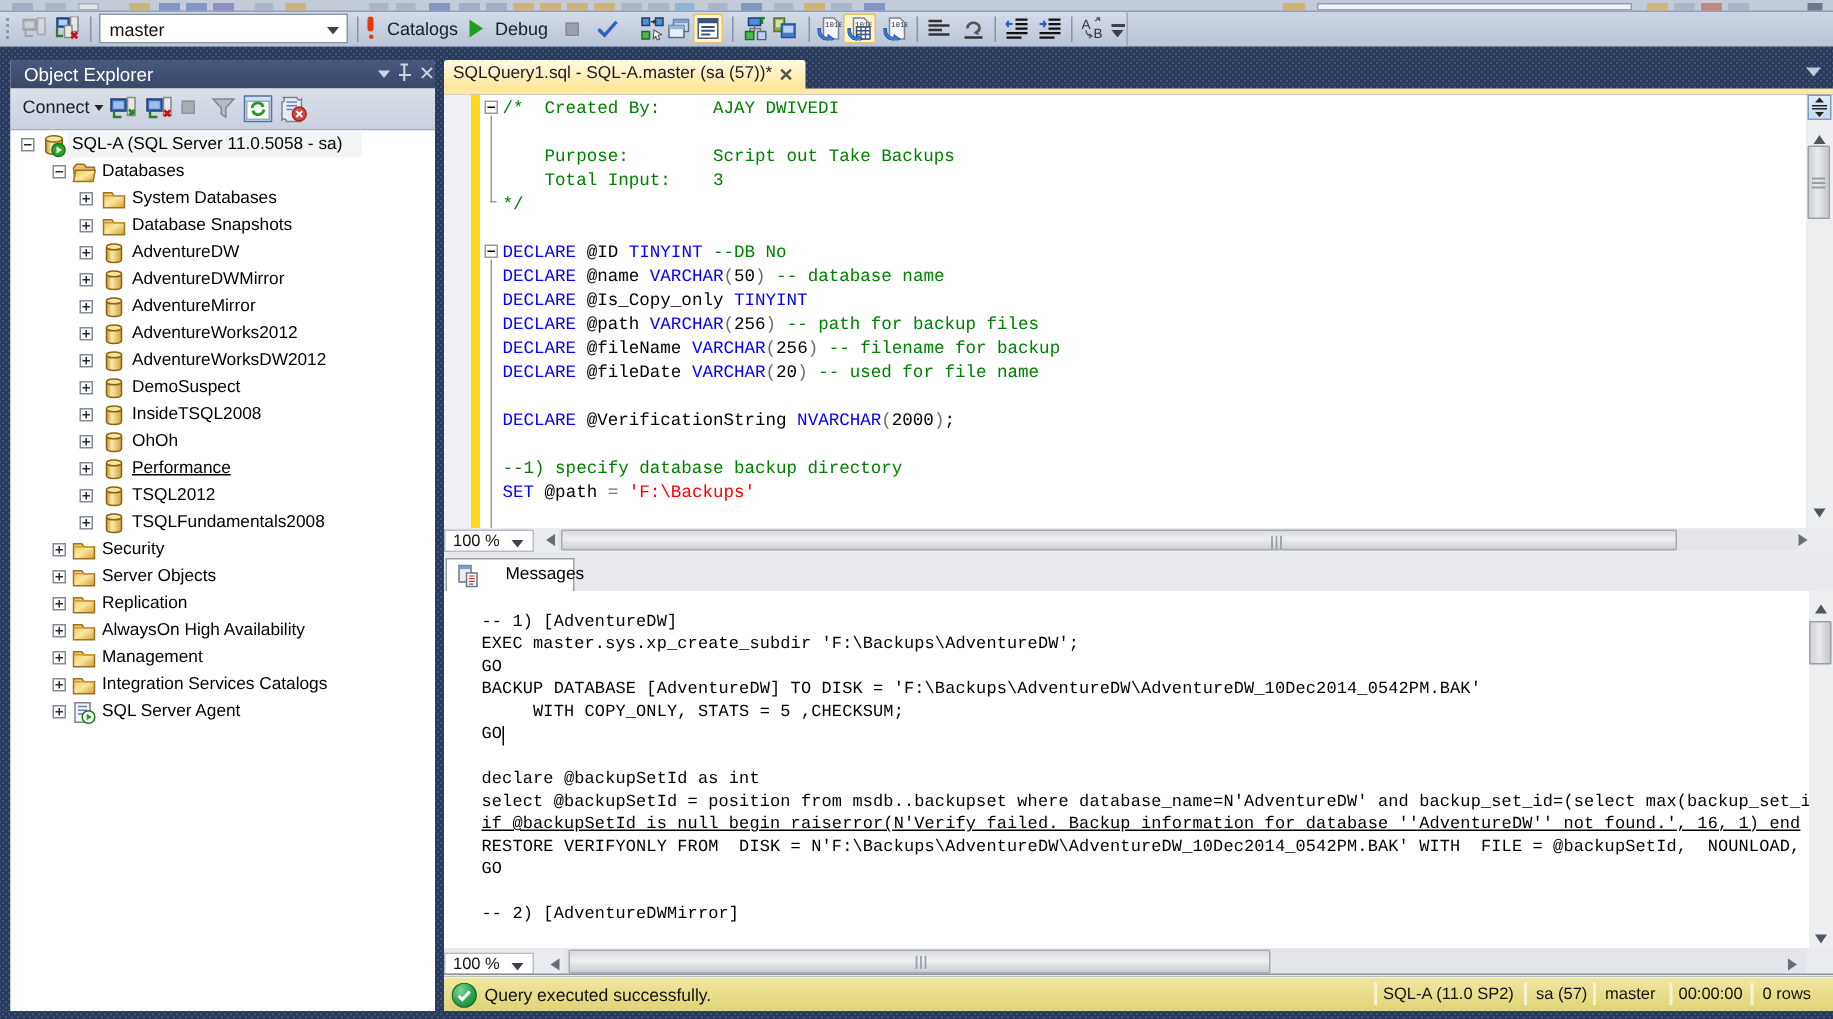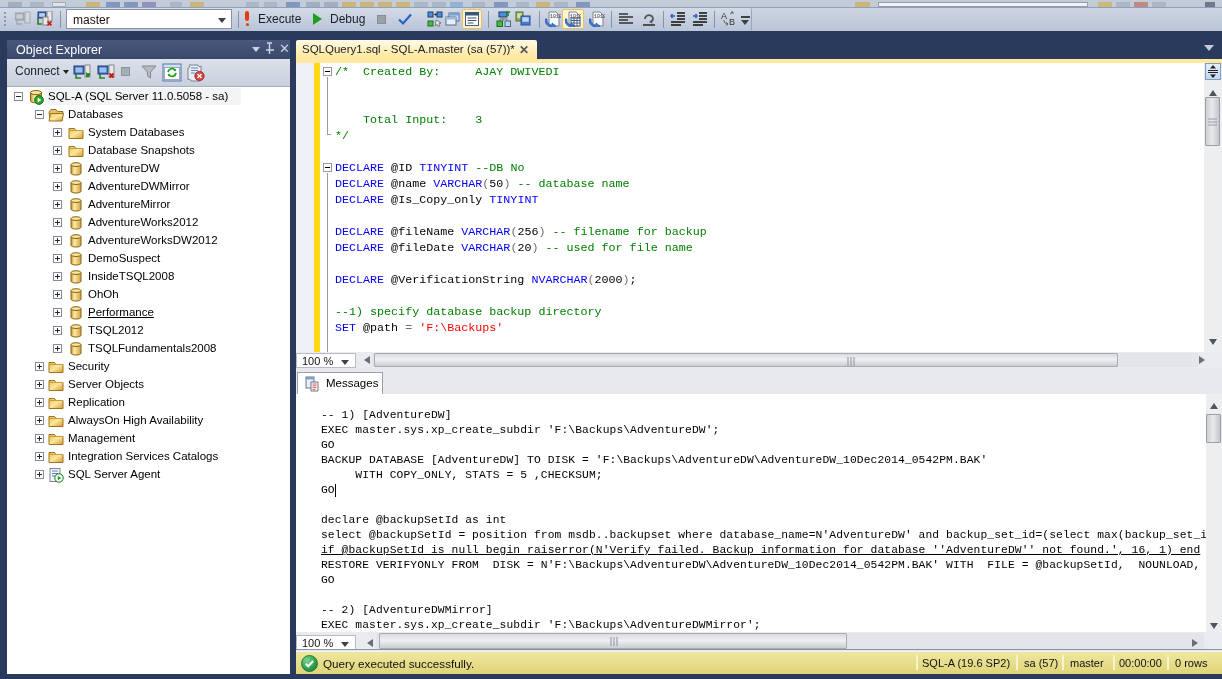--- a/index.html
+++ b/index.html
@@ -170,21 +170,21 @@
     <div class="sep" style="left:60px;"></div>
     <div id="combo">
       <span class="t">master</span>
       <span class="arr"></span>
     </div>
     <div class="sep" style="left:238px;"></div>
     <div style="position:absolute;left:243px;top:3px;width:8px;height:16px;">
       <span style="position:absolute;left:2px;top:0px;width:4px;height:10px;background:#e23c0e;border-radius:2px;"></span>
       <span style="position:absolute;left:2.5px;top:11.5px;width:3px;height:3px;background:#e23c0e;border-radius:50%;"></span>
     </div>
-    <span class="tbtxt" style="left:258px;">Execute</span>
+    <span class="tbtxt" style="left:258px;">Catalogs</span>
     <span style="position:absolute;left:313px;top:5px;width:0;height:0;border:6px solid transparent;border-left:9px solid #1e9e1e;"></span>
     <span class="tbtxt" style="left:330px;">Debug</span>
     <span style="position:absolute;left:377px;top:7px;width:9px;height:9px;background:#9aa1ab;border:1px solid #868d98;"></span>
     <svg class="icon16" style="left:397px;" viewBox="0 0 16 16">
       <path d="M2 8.5 l4 4 L14 3.5" stroke="#2d5fc4" stroke-width="2.2" fill="none"></path>
     </svg>
     <svg class="icon16" style="left:427px;" viewBox="0 0 16 16">
       <rect x="1" y="1" width="5" height="5" fill="#4a90d9" stroke="#1e3c70"></rect>
       <rect x="10" y="1" width="5" height="5" fill="#4a90d9" stroke="#1e3c70"></rect>
       <rect x="1" y="10" width="5" height="5" fill="#49b749" stroke="#1d701d"></rect>
@@ -569,25 +569,27 @@
       <div class="fline" style="left:31px;top:14px;height:58px;"></div>
       <div class="fline" style="left:31px;top:71px;width:4px;height:1px;"></div>
       <div class="fline" style="left:31px;top:110px;height:179px;"></div>
       <div class="fold" style="left:27px;top:4px;">
         <i></i>
       </div>
       <div class="fold" style="left:27px;top:100px;">
         <i></i>
       </div>
       <div class="cl" style="left:39px;top:1px;"><span class="cm">/*  Created By:     AJAY DWIVEDI</span></div>
+      <div class="cl" style="left:39px;top:33px;"><span class="cm">    Purpose:        Script out Take Backups</span></div>
       <div class="cl" style="left:39px;top:49px;"><span class="cm">    Total Input:    3</span></div>
       <div class="cl" style="left:39px;top:65px;"><span class="cm">*/</span></div>
       <div class="cl" style="left:39px;top:97px;"><span class="kw">DECLARE</span> @ID <span class="kw">TINYINT</span> <span class="cm">--DB No</span></div>
       <div class="cl" style="left:39px;top:113px;"><span class="kw">DECLARE</span> @name <span class="kw">VARCHAR</span><span class="gr">(</span>50<span class="gr">)</span> <span class="cm">-- database name</span></div>
       <div class="cl" style="left:39px;top:129px;"><span class="kw">DECLARE</span> @Is_Copy_only <span class="kw">TINYINT</span></div>
+      <div class="cl" style="left:39px;top:145px;"><span class="kw">DECLARE</span> @path <span class="kw">VARCHAR</span><span class="gr">(</span>256<span class="gr">)</span> <span class="cm">-- path for backup files</span></div>
       <div class="cl" style="left:39px;top:161px;"><span class="kw">DECLARE</span> @fileName <span class="kw">VARCHAR</span><span class="gr">(</span>256<span class="gr">)</span> <span class="cm">-- filename for backup</span></div>
       <div class="cl" style="left:39px;top:177px;"><span class="kw">DECLARE</span> @fileDate <span class="kw">VARCHAR</span><span class="gr">(</span>20<span class="gr">)</span> <span class="cm">-- used for file name</span></div>
       <div class="cl" style="left:39px;top:209px;"><span class="kw">DECLARE</span> @VerificationString <span class="kw">NVARCHAR</span><span class="gr">(</span>2000<span class="gr">)</span>;</div>
       <div class="cl" style="left:39px;top:241px;"><span class="cm">--1) specify database backup directory</span></div>
       <div class="cl" style="left:39px;top:257px;"><span class="kw">SET</span> @path <span class="gr">=</span> <span class="st">'F:\Backups'</span></div>
     </div>
     <div id="evsb">
       <div style="position:absolute;left:1px;top:0;width:16px;height:17px;background:linear-gradient(#e4eefa,#c2d8ef);border:1px solid #7f9db9;">
         <svg width="14" height="15" viewBox="0 0 14 15" style="position:absolute;left:0px;top:0px;">
           <path d="M7 1 l3 3.4 h-6z M7 14 l-3 -3.4 h6z" fill="#222"></path>
@@ -617,38 +619,37 @@
       <span class="arr" style="left:903px;top:4px;border:4.5px solid transparent;border-left:6px solid #676e78;"></span>
     </div>
     <div id="msgtabs">
       <div id="msgtab">
       <svg width="16" height="16" viewBox="0 0 16 16" style="position:absolute;left:7px;top:3px;">
           <rect x="1" y="1" width="8" height="11" fill="#e8eef6" stroke="#6a7587"></rect>
           <rect x="1" y="1" width="8" height="2.4" fill="#7aa0cc"></rect>
           <path d="M6 6 h7 l0 9 h-7z" fill="#fff" stroke="#6a7587"></path>
           <path d="M7.5 8 h4 M7.5 9.8 h4 M7.5 11.6 h4 M7.5 13.4 h3" stroke="#c0392b" stroke-width=".8"></path>
         </svg>
-      <span style="position:absolute;left:28px;top:4px;">Messages</span>
+      <span style="position:absolute;left:39px;top:4px;">Messages</span>
     </div>
     </div>
     <div id="msgs">
       <div class="ml" style="top:14px;">-- 1) [AdventureDW]</div>
       <div class="ml" style="top:29px;">EXEC master.sys.xp_create_subdir 'F:\Backups\AdventureDW';</div>
       <div class="ml" style="top:44px;">GO</div>
       <div class="ml" style="top:59px;">BACKUP DATABASE [AdventureDW] TO DISK = 'F:\Backups\AdventureDW\AdventureDW_10Dec2014_0542PM.BAK'</div>
       <div class="ml" style="top:74px;">     WITH COPY_ONLY, STATS = 5 ,CHECKSUM;</div>
       <div class="ml" style="top:89px;">GO</div>
       <span style="position:absolute;left:39px;top:90px;width:1px;height:13px;background:#000;"></span>
       <div class="ml" style="top:119px;">declare @backupSetId as int</div>
       <div class="ml" style="top:134px;">select @backupSetId = position from msdb..backupset where database_name=N'AdventureDW' and backup_set_id=(select max(backup_set_id) from msdb..backupset where database_name=N'AdventureDW' )</div>
       <div class="ml" style="top:149px;text-decoration:underline;">if @backupSetId is null begin raiserror(N'Verify failed. Backup information for database ''AdventureDW'' not found.', 16, 1) end</div>
       <div class="ml" style="top:164px;">RESTORE VERIFYONLY FROM  DISK = N'F:\Backups\AdventureDW\AdventureDW_10Dec2014_0542PM.BAK' WITH  FILE = @backupSetId,  NOUNLOAD,  NOREWIND</div>
       <div class="ml" style="top:179px;">GO</div>
       <div class="ml" style="top:209px;">-- 2) [AdventureDWMirror]</div>
-      <div class="ml" style="top:224px;">EXEC master.sys.xp_create_subdir 'F:\Backups\AdventureDWMirror';</div>
     </div>
     <div id="mvsb">
       <span class="arr" style="left:3.5px;top:5px;border:4.5px solid transparent;border-bottom:6px solid #4e555e;"></span>
       <div class="sbthumb" style="position:absolute;left:0px;top:20px;width:15px;height:29px;"></div>
       <span class="arr" style="left:3.5px;top:229px;border:4.5px solid transparent;border-top:6px solid #4e555e;"></span>
     </div>
     <div style="position:absolute;left:0;top:611px;width:926px;height:1px;background:#eef0f2;"></div>
     <div id="mhrow">
       <div class="zoombox" style="top:3px;">
         <span style="position:absolute;left:5px;top:1px;">100 %</span>
@@ -672,21 +673,21 @@
           <stop offset="0" stop-color="#7ed492"></stop>
           <stop offset="0.55" stop-color="#2da44e"></stop>
           <stop offset="1" stop-color="#1b7c38"></stop>
         </radialGradient>
       </defs>
       <circle cx="8.5" cy="8.5" r="8" fill="url(#ggr)" stroke="#18692f" stroke-width=".8"></circle>
       <path d="M4.8 8.8 l2.4 2.5 L12.2 6" stroke="#fff" stroke-width="2" fill="none"></path>
     </svg>
     <span style="position:absolute;left:27px;top:4.5px;font-size:11.7px;">Query executed successfully.</span>
     <span class="vbar" style="left:620px;"></span>
-    <span style="position:absolute;left:626px;top:5px;font-size:11px;">SQL-A (19.6 SP2)</span>
+    <span style="position:absolute;left:626px;top:5px;font-size:11px;">SQL-A (11.0 SP2)</span>
     <span class="vbar" style="left:720px;"></span>
     <span style="position:absolute;left:728px;top:5px;font-size:11px;">sa (57)</span>
     <span class="vbar" style="left:766px;"></span>
     <span style="position:absolute;left:774px;top:5px;font-size:11px;">master</span>
     <span class="vbar" style="left:817px;"></span>
     <span style="position:absolute;left:823px;top:5px;font-size:11px;">00:00:00</span>
     <span class="vbar" style="left:871px;"></span>
     <span style="position:absolute;left:879px;top:5px;font-size:11px;">0 rows</span>
   </div>
   <div id="botstrip" class="abs dots"></div>

